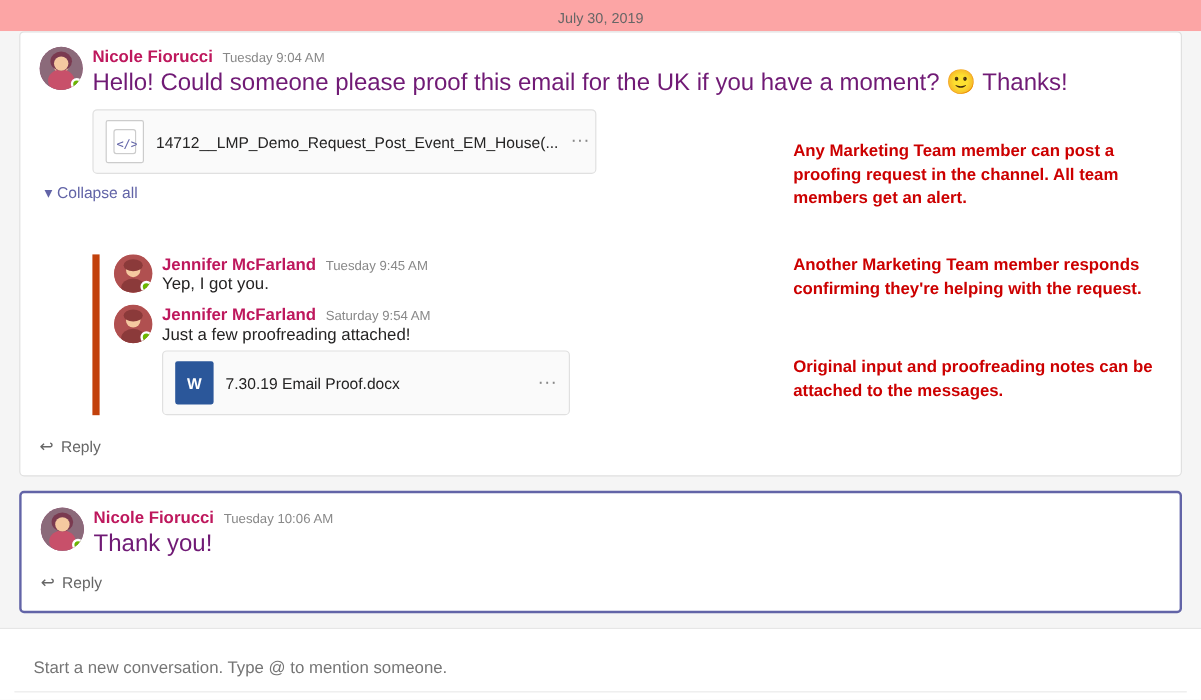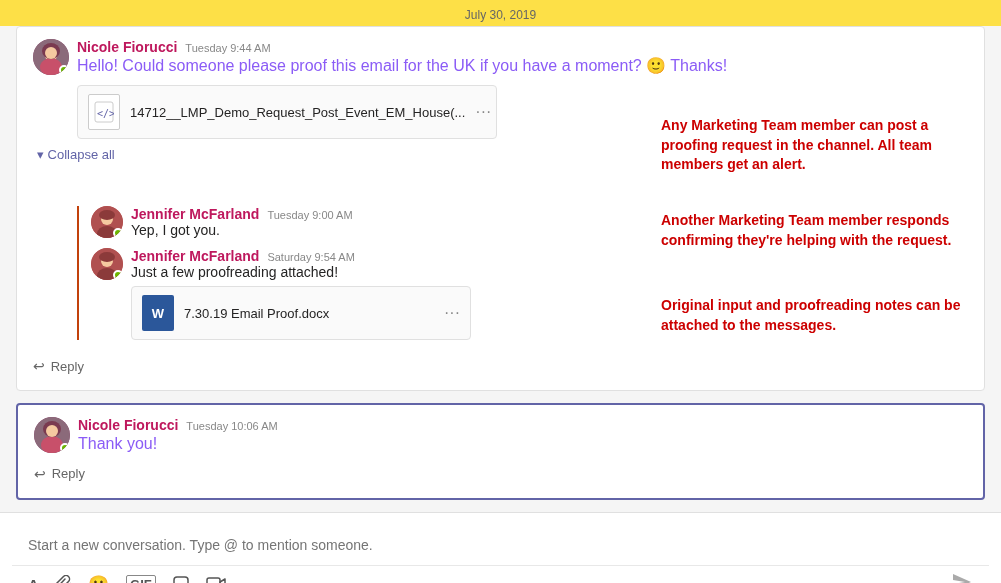--- a/index.html
+++ b/index.html
@@ -11,21 +11,21 @@
       overflow: hidden;
       display: flex;
       flex-direction: column;
     }
 
     .date-divider {
       text-align: center;
       color: #666;
       font-size: 12px;
       padding: 8px 0 4px 0;
-      background: #fde047;
+      background: #fca5a5;
     }
 
     .chat-area {
       flex: 1;
       overflow-y: auto;
       padding: 0 16px;
       background: #f5f5f5;
     }
 
     .message-thread {
@@ -92,22 +92,22 @@
       font-size: 14px;
       color: #be185d;
     }
 
     .message-time {
       font-size: 11px;
       color: #888;
     }
 
     .message-body {
-      font-size: 16px;
-      color: #8b5cf6;
+      font-size: 20px;
+      color: #701a75;
       margin-left: 44px;
       line-height: 1.4;
     }
 
     .attachment-box {
       display: flex;
       align-items: center;
       border: 1px solid #e0e0e0;
       border-radius: 4px;
       padding: 8px 10px;
@@ -174,21 +174,21 @@
       padding: 2px 0;
     }
 
     .reply-arrow {
       font-size: 14px;
       color: #666;
     }
 
     .replies-container {
       margin-left: 44px;
-      border-left: 2px solid #c2410c;
+      border-left: 6px solid #c2410c;
       padding-left: 12px;
       margin-top: 44px;
     }
 
     .reply-message {
       margin-bottom: 10px;
     }
 
     .reply-message-body {
       font-size: 14px;
@@ -296,21 +296,21 @@
             <ellipse cx="18" cy="14" rx="7" ry="8" fill="#f5c9a0"></ellipse>
             <ellipse cx="18" cy="28" rx="11" ry="9" fill="#c8506a"></ellipse>
             <ellipse cx="18" cy="12" rx="9" ry="8" fill="#7a3a50"></ellipse>
             <circle cx="18" cy="14" r="6" fill="#f5c9a0"></circle>
           </svg>
           <div class="online-badge"></div>
         </div>
         <div class="message-content">
           <div class="message-meta">
             <span class="sender-name">Nicole Fiorucci</span>
-            <span class="message-time">Tuesday 9:44 AM</span>
+            <span class="message-time">Tuesday 9:04 AM</span>
           </div>
           <div class="message-body" style="margin-left:0">
             Hello! Could someone please proof this email for the UK if you have a moment? 🙂 Thanks!
           </div>
 
           <div class="attachment-box">
             <div class="attachment-icon">
               <svg width="20" height="22" viewBox="0 0 20 22">
                 <rect x="1" y="1" width="18" height="20" rx="2" fill="#fff" stroke="#ccc"></rect>
                 <text x="3" y="16" font-size="10" fill="#6264a7" font-family="monospace">&lt;/&gt;</text>
@@ -336,21 +336,21 @@
                 <circle cx="16" cy="16" r="16" fill="#b05050"></circle>
                 <ellipse cx="16" cy="28" rx="10" ry="8" fill="#8b3a3a"></ellipse>
                 <circle cx="16" cy="13" r="6" fill="#f5c9a0"></circle>
                 <ellipse cx="16" cy="9" rx="8" ry="5" fill="#8b3a3a"></ellipse>
               </svg>
               <div class="online-badge"></div>
             </div>
             <div class="message-content">
               <div class="message-meta">
                 <span class="sender-name">Jennifer McFarland</span>
-                <span class="message-time">Tuesday 9:00 AM</span>
+                <span class="message-time">Tuesday 9:45 AM</span>
               </div>
               <div class="reply-message-body" style="margin-left:0">Yep, I got you.</div>
             </div>
           </div>
         </div>
 
         <div class="reply-message">
           <div class="message-row">
             <div class="avatar avatar-jennifer" style="width:32px;height:32px;min-width:32px">
               <svg width="32" height="32" viewBox="0 0 32 32">

